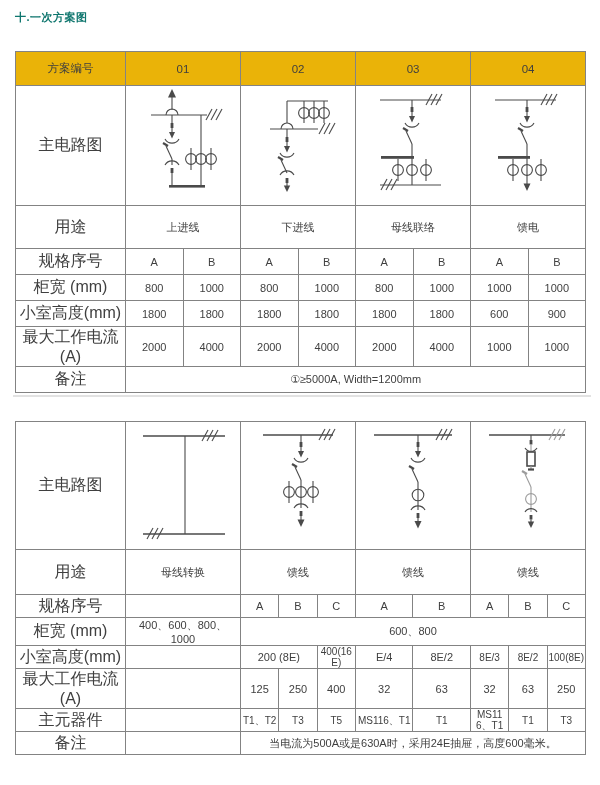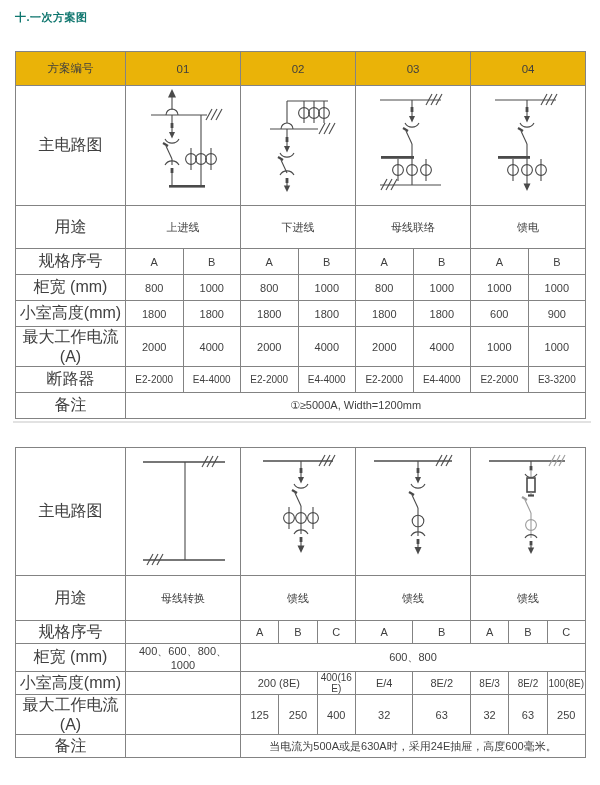--- a/index.html
+++ b/index.html
@@ -227,31 +227,20 @@
     <td>2000</td>
     <td>4000</td>
     <td>2000</td>
     <td>4000</td>
     <td>2000</td>
     <td>4000</td>
     <td>1000</td>
     <td>1000</td>
   </tr>
   <tr class="r-sm">
-    <td class="lab">断路器</td>
-    <td class="sm">E2-2000</td>
-    <td class="sm">E4-4000</td>
-    <td class="sm">E2-2000</td>
-    <td class="sm">E4-4000</td>
-    <td class="sm">E2-2000</td>
-    <td class="sm">E4-4000</td>
-    <td class="sm">E2-2000</td>
-    <td class="sm">E3-3200</td>
-  </tr>
-  <tr class="r-sm">
     <td class="lab">备注</td>
     <td colspan="8">①≥5000A, Width=1200mm</td>
   </tr>
 </tbody>
   </table>
 <div class="tbl-shadow"></div>
 
 <table class="t t2">
   <colgroup>
     <col style="width:110px">
@@ -392,18 +381,30 @@
     <td>125</td>
     <td>250</td>
     <td>400</td>
     <td>32</td>
     <td>63</td>
     <td>32</td>
     <td>63</td>
     <td>250</td>
   </tr>
   <tr class="r-sm">
+    <td class="lab">主元器件</td>
+    <td></td>
+    <td class="sm">T1、T2</td>
+    <td class="sm">T3</td>
+    <td class="sm">T5</td>
+    <td class="sm">MS116、T1</td>
+    <td class="sm">T1</td>
+    <td class="sm">MS116、T1</td>
+    <td class="sm">T1</td>
+    <td class="sm">T3</td>
+  </tr>
+  <tr class="r-sm">
     <td class="lab">备注</td>
     <td></td>
     <td colspan="8">当电流为500A或是630A时，采用24E抽屉，高度600毫米。</td>
   </tr>
 </tbody>
   </table>
 
 </body></html>

